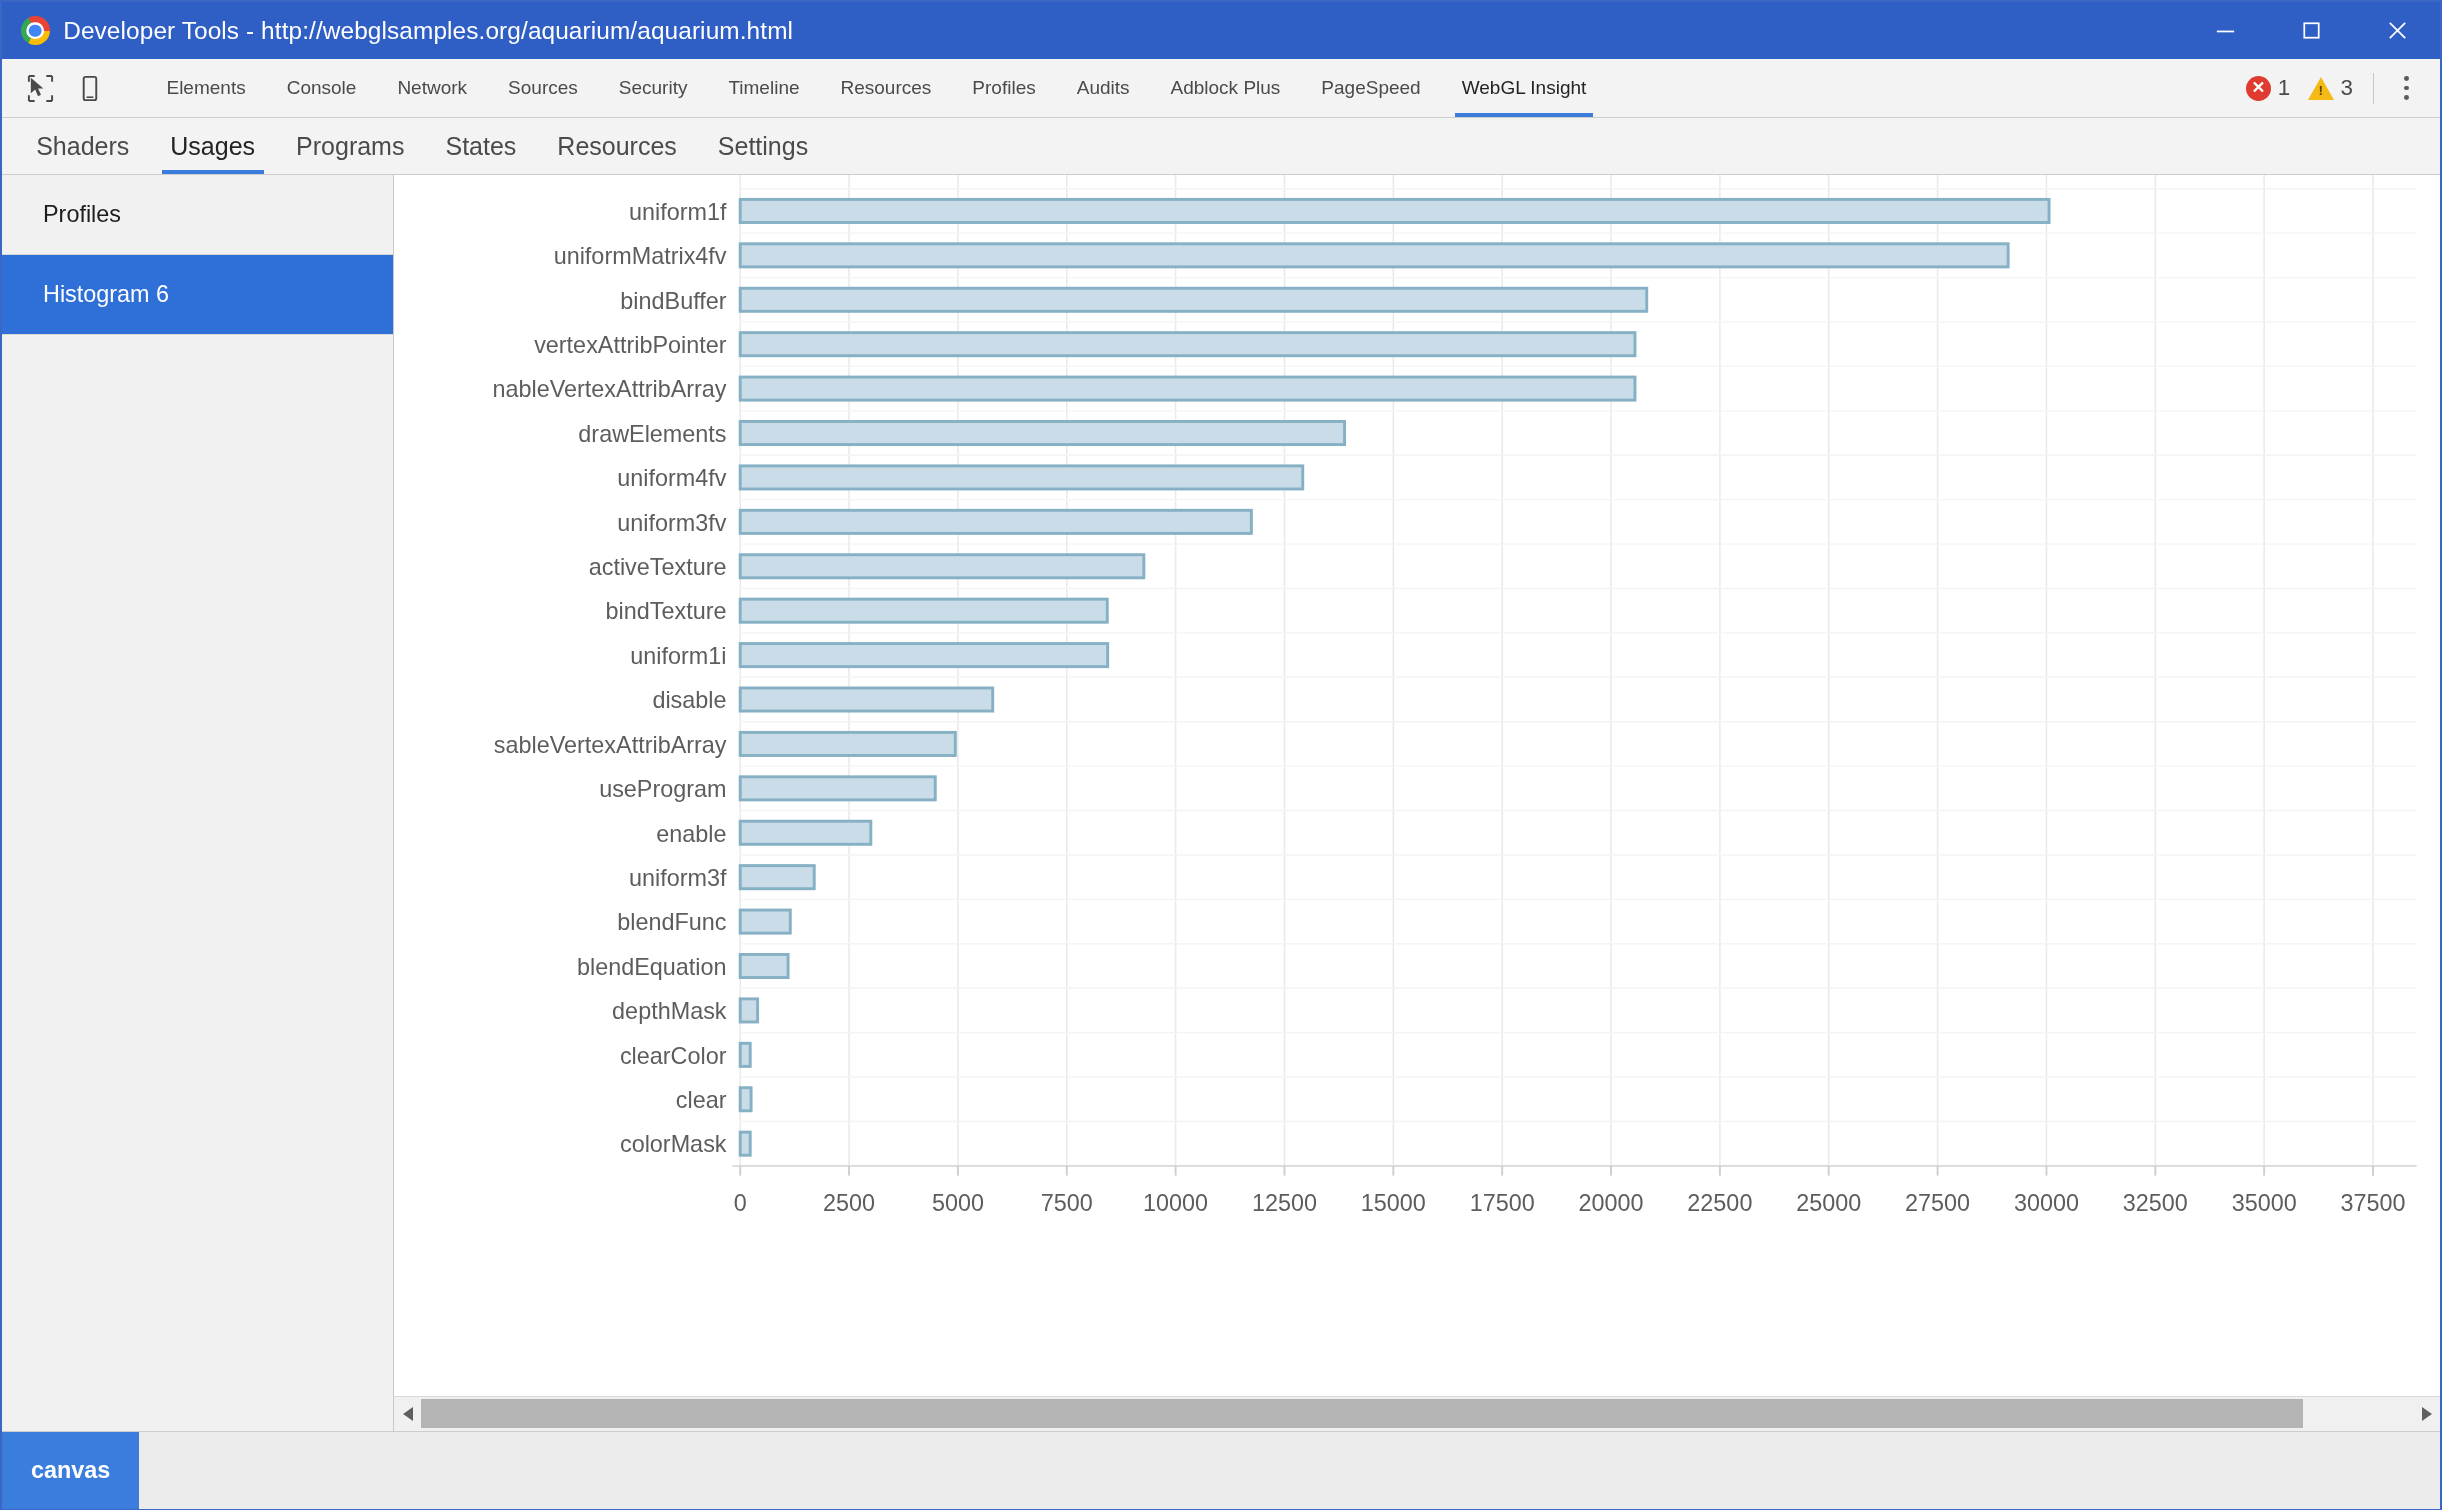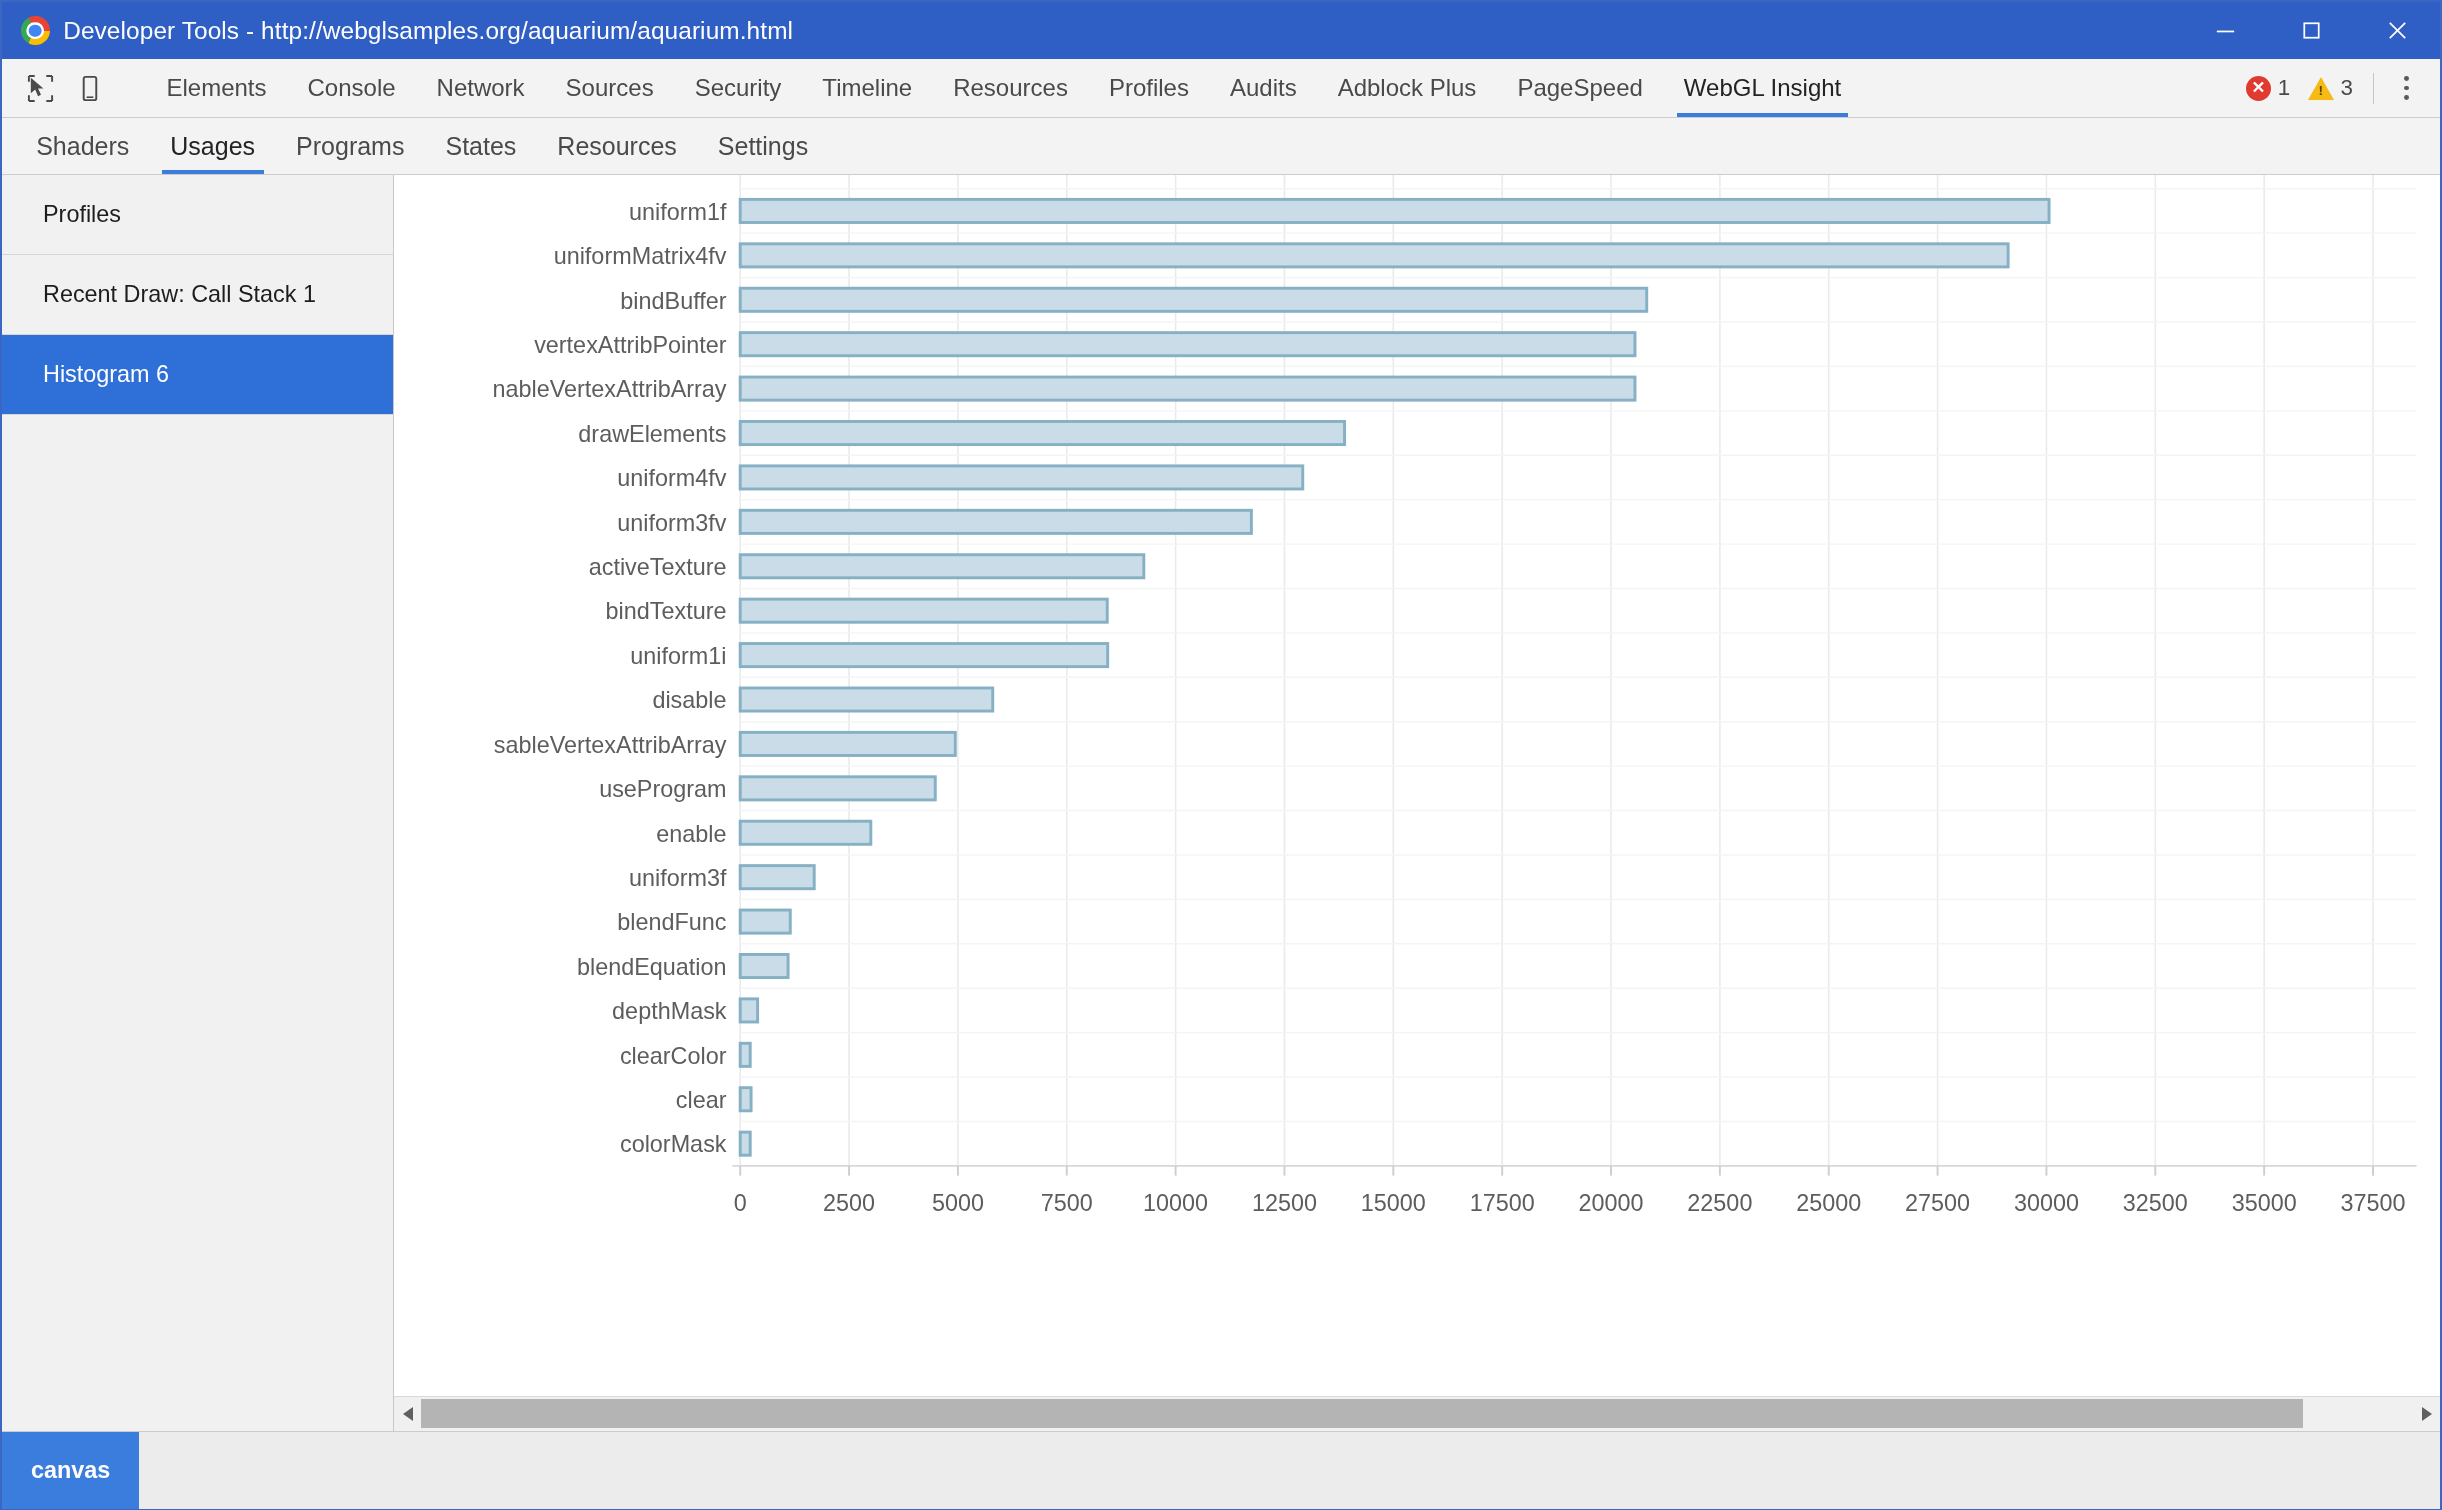--- a/index.html
+++ b/index.html
@@ -93,21 +93,21 @@
     background: #c8c8c8;
     margin: 13.7px 15.6px 13.7px 9.8px;
   }
   .panel-tabs {
     display: flex;
     align-items: stretch;
   }
   .ptab {
     display: flex; align-items: center;
     padding: 0 20.5px;
-    font-size: 24px;
+    font-size: 19px;
     color: #4a4a4a;
     white-space: nowrap;
     position: relative;
   }
   .ptab.active { color: #232323; }
   .ptab.active::after {
     content: "";
     position: absolute;
     left: 13.7px; right: 13.7px; bottom: 0;
     height: 3.9px;
@@ -387,21 +387,20 @@
     <div class="stab">Programs</div>
     <div class="stab">States</div>
     <div class="stab">Resources</div>
     <div class="stab">Settings</div>
   </div>
 
   <div class="body-split">
 
     <div class="sidebar">
       <div class="side-item">Profiles</div>
-      <div class="side-item">Recent Draw: Call Stack 1</div>
       <div class="side-item selected">Histogram 6</div>
       <div class="sidebar-filler"></div>
     </div>
 
     <div class="chart-pane">
       <div class="chart-area">
         <svg class="chart-svg" id="chart" width="2044" height="1186" viewBox="0 0 2096 1216">
             <rect x="355" y="0" width="1719" height="1016" fill="#ffffff"></rect>
             <line x1="355" y1="0" x2="355" y2="1016" stroke="#eaeaea" stroke-width="1.6"></line>
             <line x1="466.6233766233766" y1="0" x2="466.6233766233766" y2="1016" stroke="#eaeaea" stroke-width="1.6"></line>

